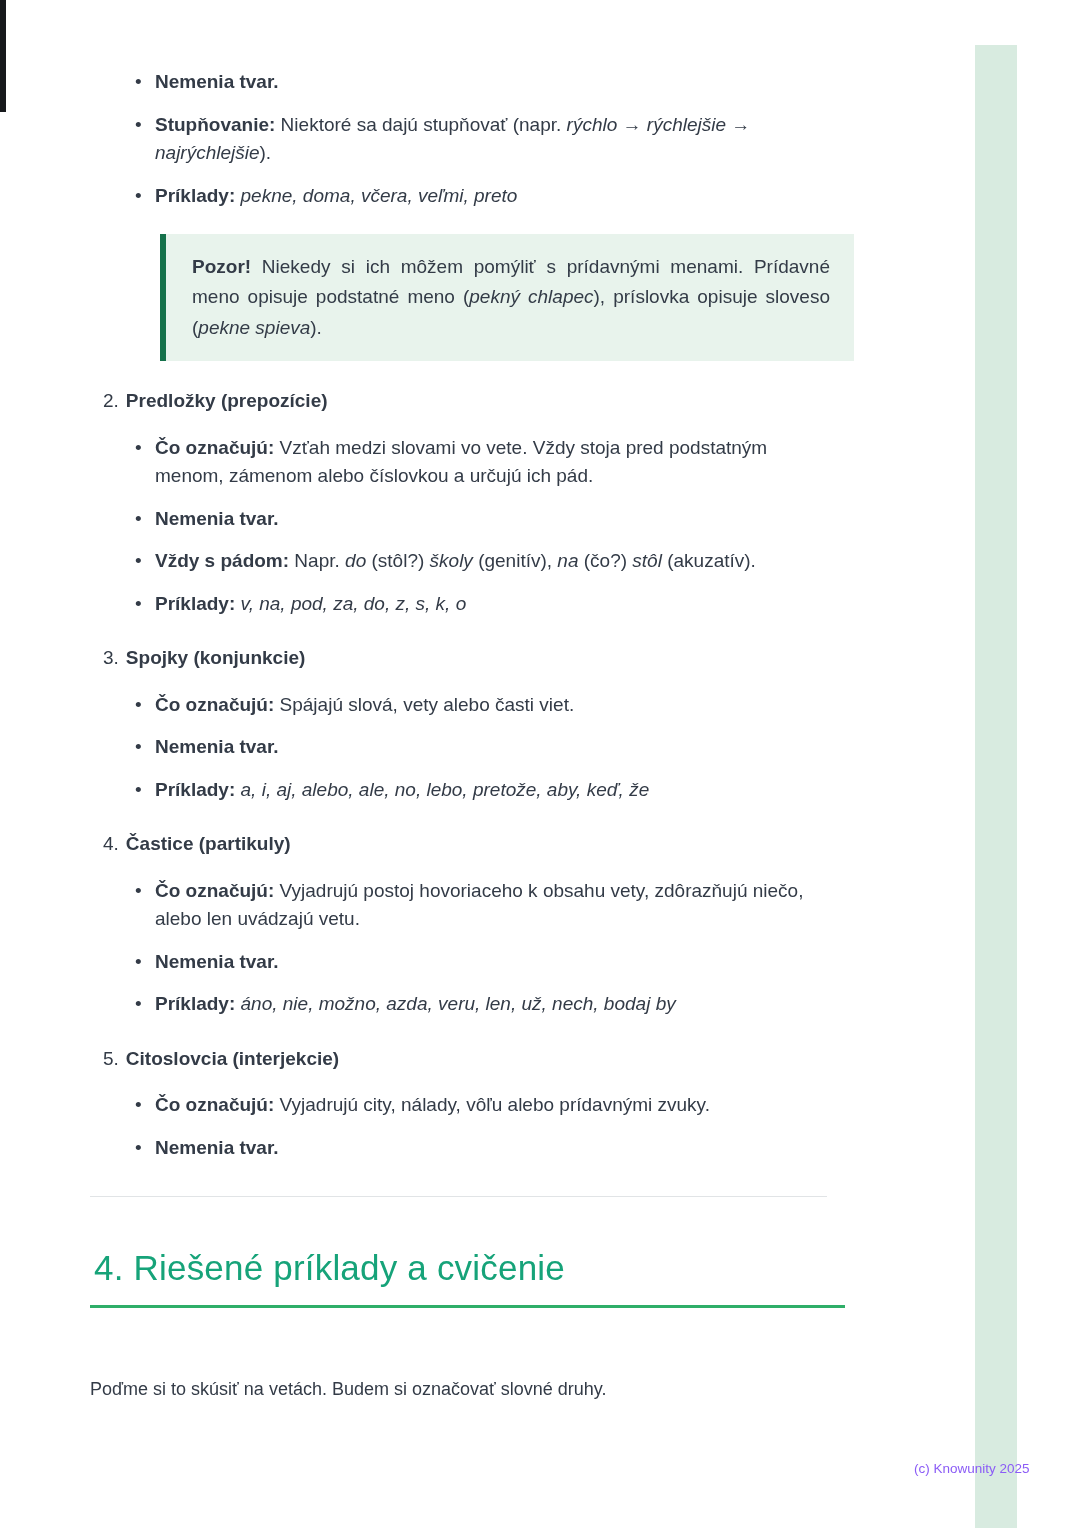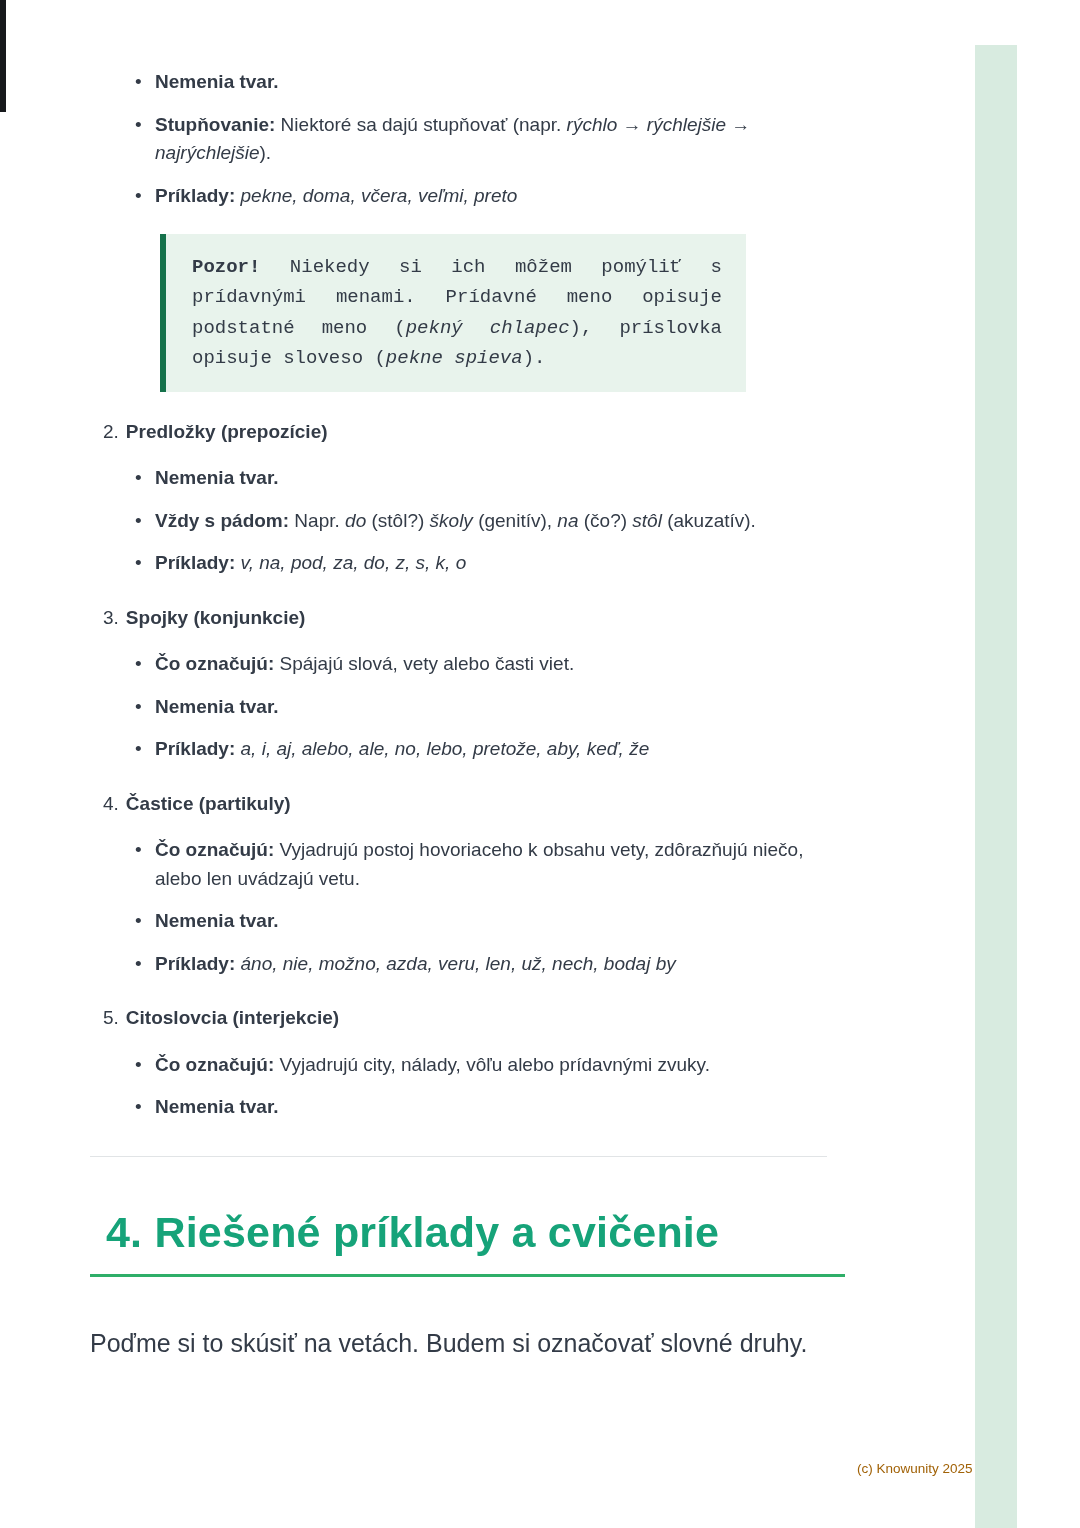--- a/index.html
+++ b/index.html
@@ -40,67 +40,66 @@
   ul.bullets li::before {
     content: "\2022";
     position: absolute;
     left: -20px; top: 0;
     color: #333b47;
   }
   .b { font-weight: 700; }
   .i { font-style: italic; }
   .callout {
     margin: 24px 0 6px 70px;
-    width: 586px;
+    width: 694px;
     background: #e8f3ec;
     border-left: 6px solid #15714b;
     padding: 18px 24px 18px 26px;
-    font-family: Liberation Mono, monospace;
   }
   .callout p {
     margin: 0;
     line-height: 1.6;
     text-align: justify;
   }
   .sec-title {
     margin: 26px 0 18px 13px;
     line-height: 1.5;
   }
   .sec-title .num { font-weight: 400; margin-right: 7px; }
   .sec-title .t { font-weight: 700; }
   .divider {
     border: none;
     border-top: 1px solid #e1e4e6;
     margin: 34px 0 0 0;
     width: 737px;
   }
   h1.big {
     color: #16a379;
-    font-size: 43px;
-    font-weight: 700;
-    margin: 50px 0 0 16px;
+    font-size: 35px;
+    font-weight: 400;
+    margin: 50px 0 0 4px;
     letter-spacing: 0.2px;
     line-height: 1.2;
   }
   .green-rule {
     height: 3px;
     background: #2fae68;
     width: 755px;
     margin-top: 16px;
   }
   .closing {
-    margin: 48px 0 0 0;
-    font-size: 25px;
+    margin: 68px 0 0 0;
+    font-size: 18px;
     line-height: 1.5;
   }
   .footer {
     position: absolute;
-    top: 1461px; left: 857px;
+    top: 1461px; left: 914px;
     font-size: 13.5px;
-    color: #a16207;
+    color: #8b5cf6;
     z-index: 2;
   }
 </style>
 </head>
 <body>
 
 <div class="page">
   <div class="right-band"></div>
   <div class="left-artifact"></div>
 
@@ -111,20 +110,21 @@
       <li><span class="b">Stupňovanie:</span><span> Niektoré sa dajú stupňovať (napr. </span><span class="i">rýchlo</span><span> → </span><span class="i">rýchlejšie</span><span> → </span><span class="i">najrýchlejšie</span><span>).</span></li>
       <li><span class="b">Príklady:</span><span class="i"> pekne, doma, včera, veľmi, preto</span></li>
     </ul>
 
     <div class="callout">
       <p><span class="b">Pozor!</span><span> Niekedy si ich môžem pomýliť s prídavnými menami. Prídavné meno opisuje podstatné meno (</span><span class="i">pekný chlapec</span><span>), príslovka opisuje sloveso (</span><span class="i">pekne spieva</span><span>).</span></p>
     </div>
 
     <div class="sec-title"><span class="num">2.</span><span class="t">Predložky (prepozície)</span></div>
     <ul class="bullets">
+      <li><span class="b">Čo označujú:</span><span> Vzťah medzi slovami vo vete. Vždy stoja pred podstatným menom, zámenom alebo číslovkou a určujú ich pád.</span></li>
       <li><span class="b">Nemenia tvar.</span></li>
       <li><span class="b">Vždy s pádom:</span><span> Napr. </span><span class="i">do</span><span> (stôl?) </span><span class="i">školy</span><span> (genitív), </span><span class="i">na</span><span> (čo?) </span><span class="i">stôl</span><span> (akuzatív).</span></li>
       <li><span class="b">Príklady:</span><span class="i"> v, na, pod, za, do, z, s, k, o</span></li>
     </ul>
 
     <div class="sec-title"><span class="num">3.</span><span class="t">Spojky (konjunkcie)</span></div>
     <ul class="bullets">
       <li><span class="b">Čo označujú:</span><span> Spájajú slová, vety alebo časti viet.</span></li>
       <li><span class="b">Nemenia tvar.</span></li>
       <li><span class="b">Príklady:</span><span class="i"> a, i, aj, alebo, ale, no, lebo, pretože, aby, keď, že</span></li>

